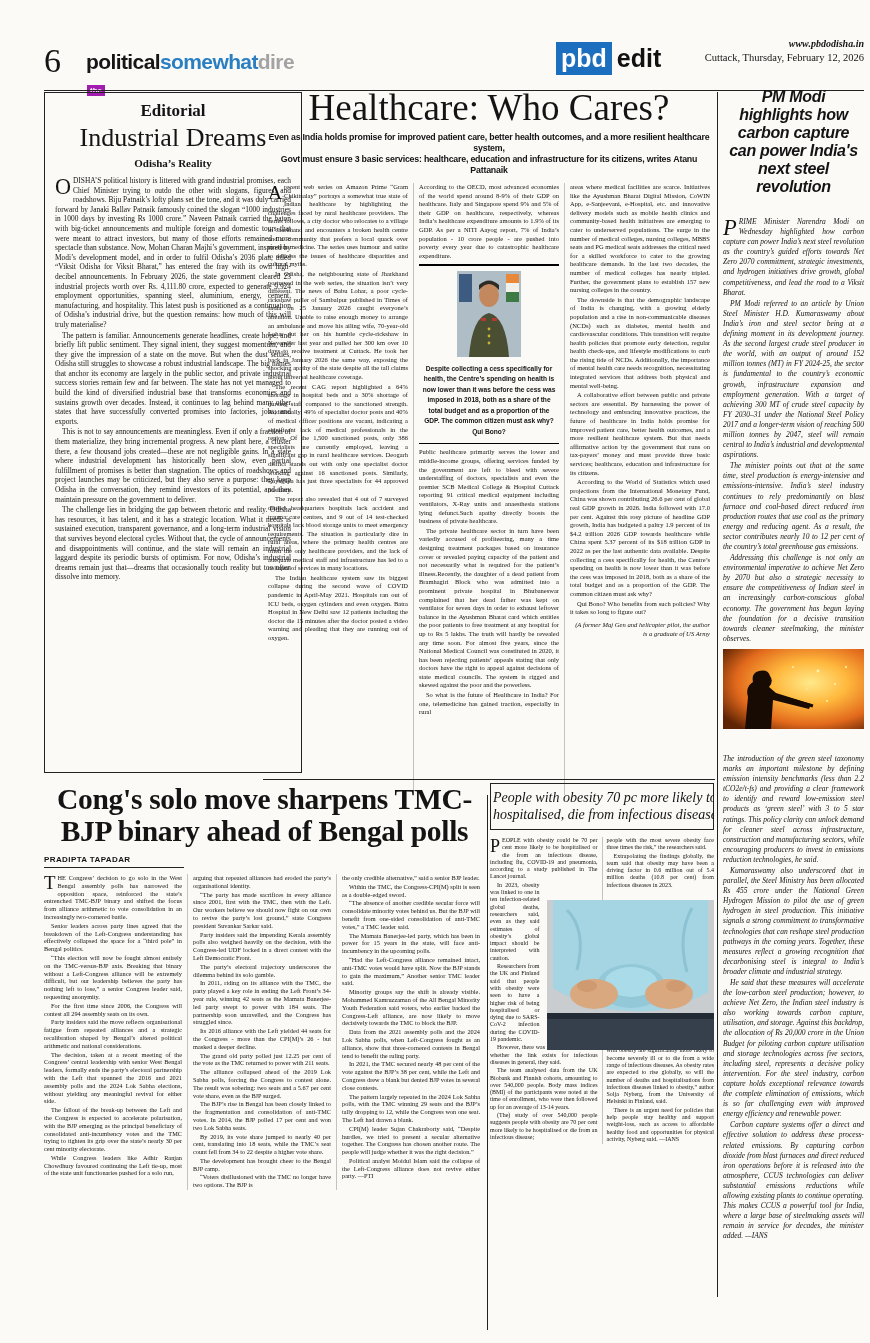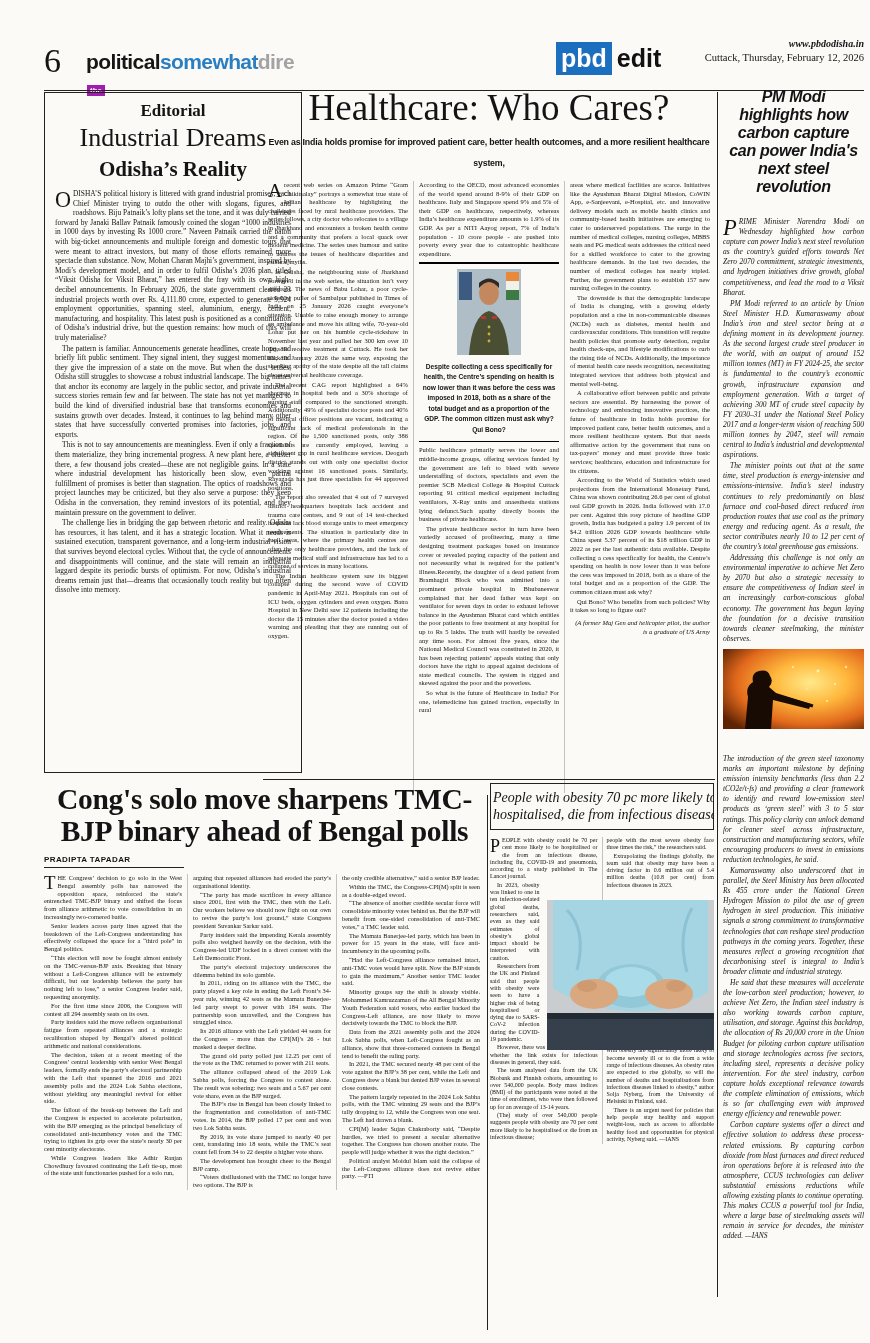--- a/index.html
+++ b/index.html
@@ -27,28 +27,28 @@
   .noindent-first p:first-child{text-indent:0;}
   .dc p:first-child{text-indent:0;}
   .dc p:first-child::first-letter{float:left;font-size:3.0em;line-height:0.78;padding:2px 2px 0 0;}
   .vrule{position:absolute;border-left:1px solid #222;}
   .hrule{position:absolute;border-top:1px solid #222;}
   
   .editorial{position:absolute;left:44px;top:92px;width:258px;height:681px;
              border:1.5px solid #222;box-sizing:border-box;padding:8px 10px;}
   .ed-kicker{text-align:center;font-size:17px;font-weight:bold;}
   .ed-title{text-align:center;font-size:26px;margin-top:2px;}
-  .ed-sub{text-align:center;font-size:21px;font-weight:bold;margin:4px 0 7px 0;}
+  .ed-sub{text-align:center;font-size:11px;font-weight:bold;margin:4px 0 7px 0;}
   .ed-body{font-size:7.4px;line-height:9.6px;text-align:justify;font-family:Liberation Serif, serif;}
   .ed-body p{margin-bottom:1px;}
   
   .hc{position:absolute;left:263px;top:88px;width:452px;}
   .hc-head{text-align:center;font-size:37px;line-height:40px;}
   .hc-stand{text-align:center;font-family:"Liberation Sans",sans-serif;font-weight:bold;
-            font-size:8.8px;line-height:21px;letter-spacing:-0.2px;margin-top:4px;}
+            font-size:8.8px;line-height:11px;letter-spacing:-0.2px;margin-top:4px;}
   .hc-cols{display:flex;margin-top:7px;height:612px;overflow:hidden;}
   .hc-col{flex:1;font-size:6.5px;line-height:8.6px;text-align:justify;padding:0 5px;}
   .hc-col + .hc-col{border-left:1px solid #c5c2bc;}
   .hc-col p{margin-bottom:1px;}
   .hc-fig{border-top:2px solid #000;margin-top:4px;padding-top:5px;text-align:center;}
   .hc-fig svg{display:inline-block;}
   .hc-cap{font-family:"Liberation Sans",sans-serif;font-weight:bold;font-size:6.6px;
           line-height:10.5px;text-align:center;border-bottom:1.5px solid #000;
           padding:4px 2px 6px 2px;margin-bottom:4px;}
   .hc-credit{font-style:italic;text-align:right;font-size:6.6px;line-height:9px;margin-top:3px;}
@@ -117,20 +117,21 @@
         <p>The pattern is familiar. Announcements generate headlines, create hope, and briefly lift public sentiment. They signal intent, they suggest momentum, and they give the impression of a state on the move. But when the dust settles, Odisha still struggles to showcase a robust industrial landscape. The big names that anchor its economy are largely in the public sector, and private industrial success stories remain few and far between. The state has not yet managed to build the kind of diversified industrial base that transforms economies and sustains growth over decades. Instead, it continues to lag behind many other states that have successfully converted promises into factories, jobs, and exports.</p>
         <p>This is not to say announcements are meaningless. Even if only a fraction of them materialize, they bring incremental progress. A new plant here, a cluster there, a few thousand jobs created—these are not negligible gains. In a state where industrial development has historically been slow, even partial fulfillment of promises is better than stagnation. The optics of roadshows and project launches may be criticized, but they also serve a purpose: they keep Odisha in the conversation, they remind investors of its potential, and they maintain pressure on the government to deliver.</p>
         <p>The challenge lies in bridging the gap between rhetoric and reality. Odisha has resources, it has talent, and it has a strategic location. What it needs is sustained execution, transparent governance, and a long-term industrial vision that survives beyond electoral cycles. Without that, the cycle of announcements and disappointments will continue, and the state will remain an industrial laggard despite its periodic bursts of optimism. For now, Odisha’s industrial dreams remain just that—dreams that occasionally touch reality but too often dissolve into memory.</p>
       </div>
   </section>
 
   <section class="hc">
     <div class="hc-head">Healthcare: Who Cares?</div>
     <div class="hc-stand">
       <div>Even as India holds promise for improved patient care, better health outcomes, and a more resilient healthcare system,</div>
+      <div><span>Govt must ensure 3 basic services:  healthcare, education and infrastructure for its citizens, writes </span><b>Atanu Pattanaik</b></div>
     </div>
     <div class="hc-cols">
       <div class="hc-col flow dc">
           <p>A recent web series on Amazon Prime “Gram Chikitsalay” portrays a somewhat true state of Indian healthcare by highlighting the challenges faced by rural healthcare providers. The series follows, a city doctor who relocates to a village in Jharkhand and encounters a broken health centre and a community that prefers a local quack over modern medicine. The series uses humour and satire to address the issues of healthcare disparities and cultural myths.</p>
           <p>In Odisha, the neighbouring state of Jharkhand portrayed in the web series, the situation isn’t very different. The news of Babu Lohar, a poor cycle-rickshaw puller of Sambalpur published in Times of India on 25 January 2026 caught everyone’s attention. Unable to raise enough money to arrange an ambulance and move his ailing wife, 70-year-old Lohar put her on his humble cycle-rickshaw in November last year and pulled her 300 km over 10 days to receive treatment at Cuttack. He took her back in January 2026 the same way, exposing the shocking apathy of the state despite all the tall claims about universal healthcare coverage.</p>
           <p>The recent CAG report highlighted a 64% shortage in hospital beds and a 30% shortage of nursing staff compared to the sanctioned strength. Additionally, 49% of specialist doctor posts and 40% of medical officer positions are vacant, indicating a significant lack of medical professionals in the region. Of the 1,500 sanctioned posts, only 386 specialists are currently employed, leaving a significant gap in rural healthcare services. Deogarh district stands out with only one specialist doctor working against 16 sanctioned posts. Similarly, Rayagada has just three specialists for 44 approved positions.</p>
           <p>The report also revealed that 4 out of 7 surveyed district headquarters hospitals lack accident and trauma care centres, and 9 out of 14 test-checked hospitals lack blood storage units to meet emergency requirements. The situation is particularly dire in rural areas, where the primary health centres are often the only healthcare providers, and the lack of adequate medical staff and infrastructure has led to a collapse of services in many locations.</p>
           <p>The Indian healthcare system saw its biggest collapse during the second wave of COVID pandemic in April-May 2021. Hospitals ran out of ICU beds, oxygen cylinders and even oxygen. Batra Hospital in New Delhi saw 12 patients including the doctor die 15 minutes after the doctor posted a video warning and pleading that they are running out of oxygen.</p>
         </div>
       <div class="hc-col">

